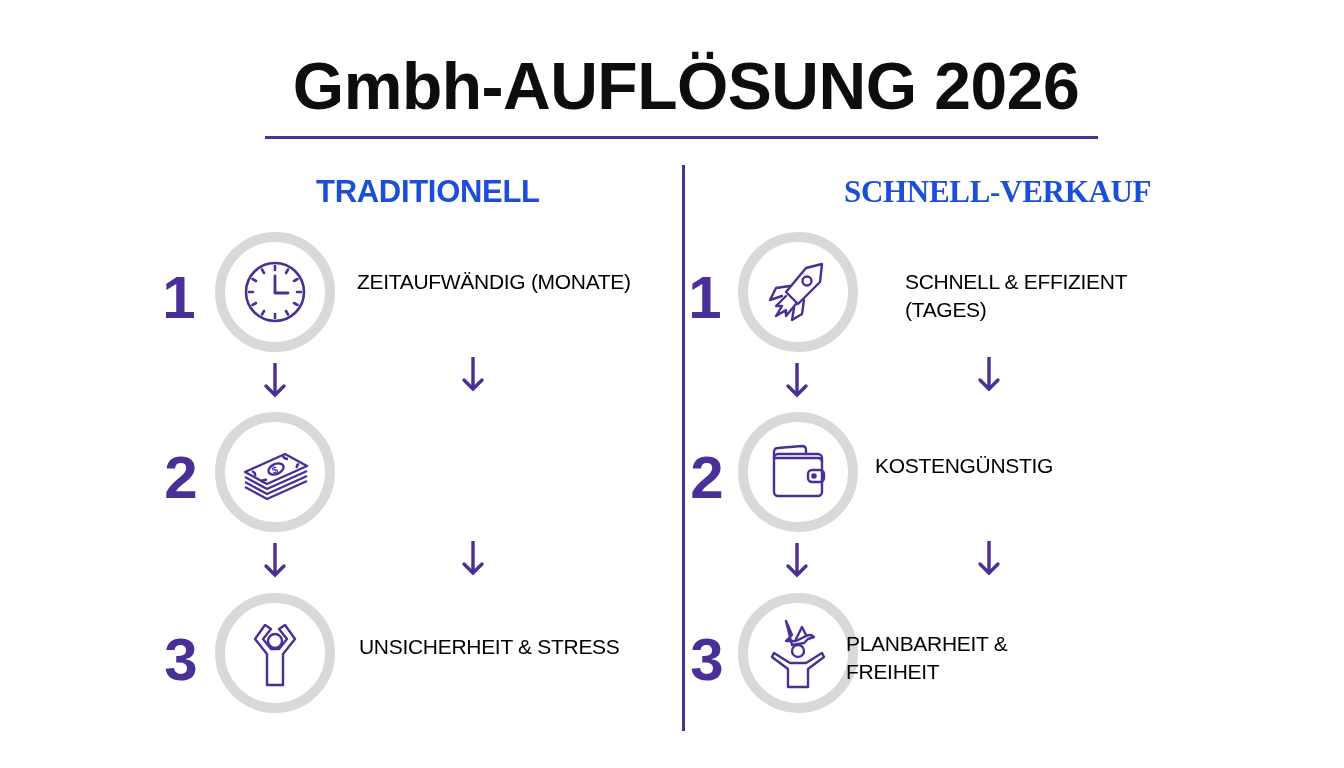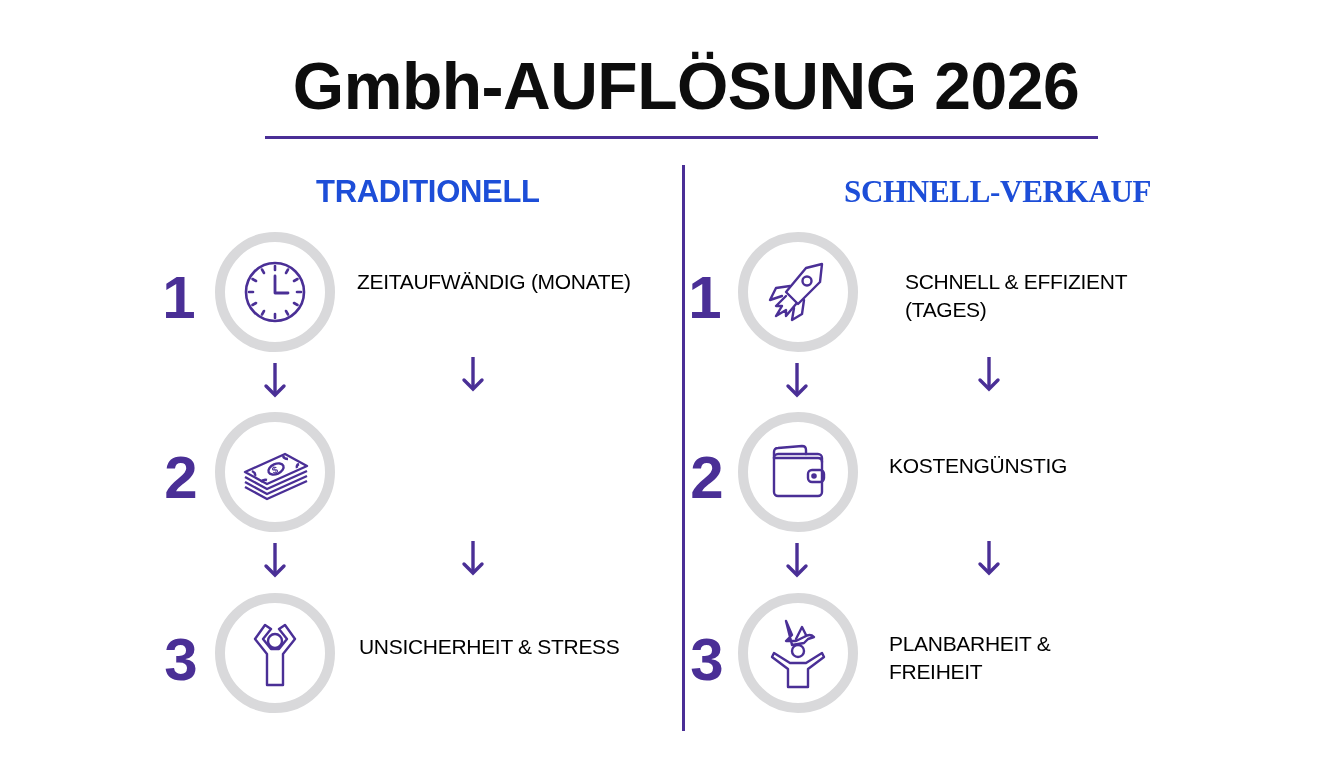--- a/index.html
+++ b/index.html
@@ -177,21 +177,21 @@
       <svg viewBox="0 0 72 72">
         <g fill="none" stroke="#4a2f96" stroke-width="2.4" stroke-linejoin="round" stroke-linecap="round">
           <path d="M12,22 L12,16 Q12,12 16,12 L40,10 Q44,10 44,14 L44,18"></path>
           <rect x="12" y="18" width="48" height="42" rx="4"></rect>
           <path d="M12,22 L56,22 Q60,22 60,26"></path>
           <rect x="46" y="34" width="16" height="12" rx="4"></rect>
           <circle cx="52" cy="40" r="1.6" fill="#4a2f96"></circle>
         </g>
       </svg>
     </div>
-    <div class="label" style="left:875px; top:452px;margin-left:14px;">
+    <div class="label" style="left:875px; top:452px;">
       <div>KOSTENGÜNSTIG</div>
     </div>
 
     <div class="arrow" style="left:785px; top:541px;">
       <svg viewBox="0 0 24 38">
           <line x1="12" y1="2" x2="12" y2="34" stroke="#4a2f96" stroke-width="3.4"></line>
           <polyline points="3,25 12,34 21,25" fill="none" stroke="#4a2f96" stroke-width="3.4" stroke-linecap="round"></polyline>
         </svg>
     </div>
     <div class="arrow" style="left:977px; top:539px;">
@@ -205,19 +205,19 @@
     <div class="ring" style="left:738px; top:593px;">
       <svg viewBox="0 0 72 72">
         <g fill="none" stroke="#4a2f96" stroke-width="2.4" stroke-linejoin="round" stroke-linecap="round">
           <path d="M24,4 L30,18 L24,24 L34,24 L42,20 Q48,16 52,20 L46,22 L42,26 L30,28 Z"></path>
           <path d="M34,22 L40,10 L44,18"></path>
           <circle cx="36" cy="34" r="6"></circle>
           <path d="M10,40 L12,36 L28,46 L44,46 L60,36 L62,40 L46,52 L46,70 L26,70 L26,52 Z"></path>
         </g>
       </svg>
     </div>
-    <div class="label" style="left:889px; top:630px;">
+    <div class="label" style="left:846px; top:630px;">
       <div>PLANBARHEIT &amp;</div>
       <div>FREIHEIT</div>
     </div>
   </div>
 
 </div>
 
 </body></html>

